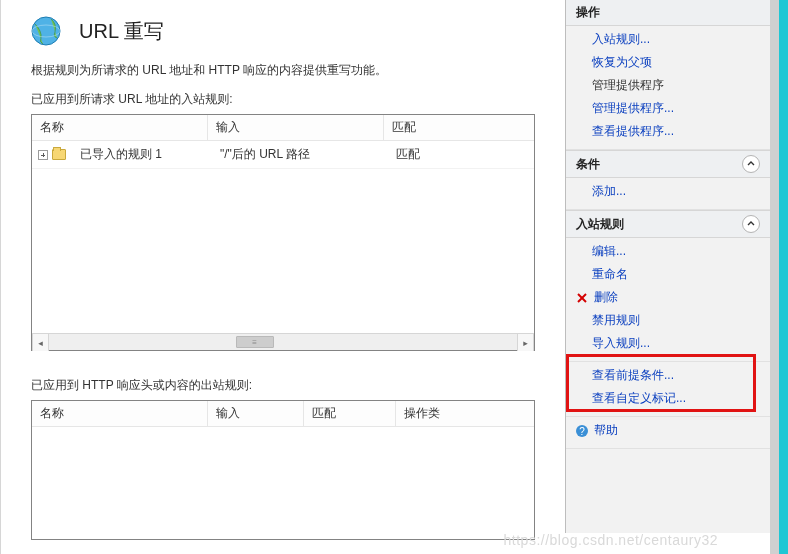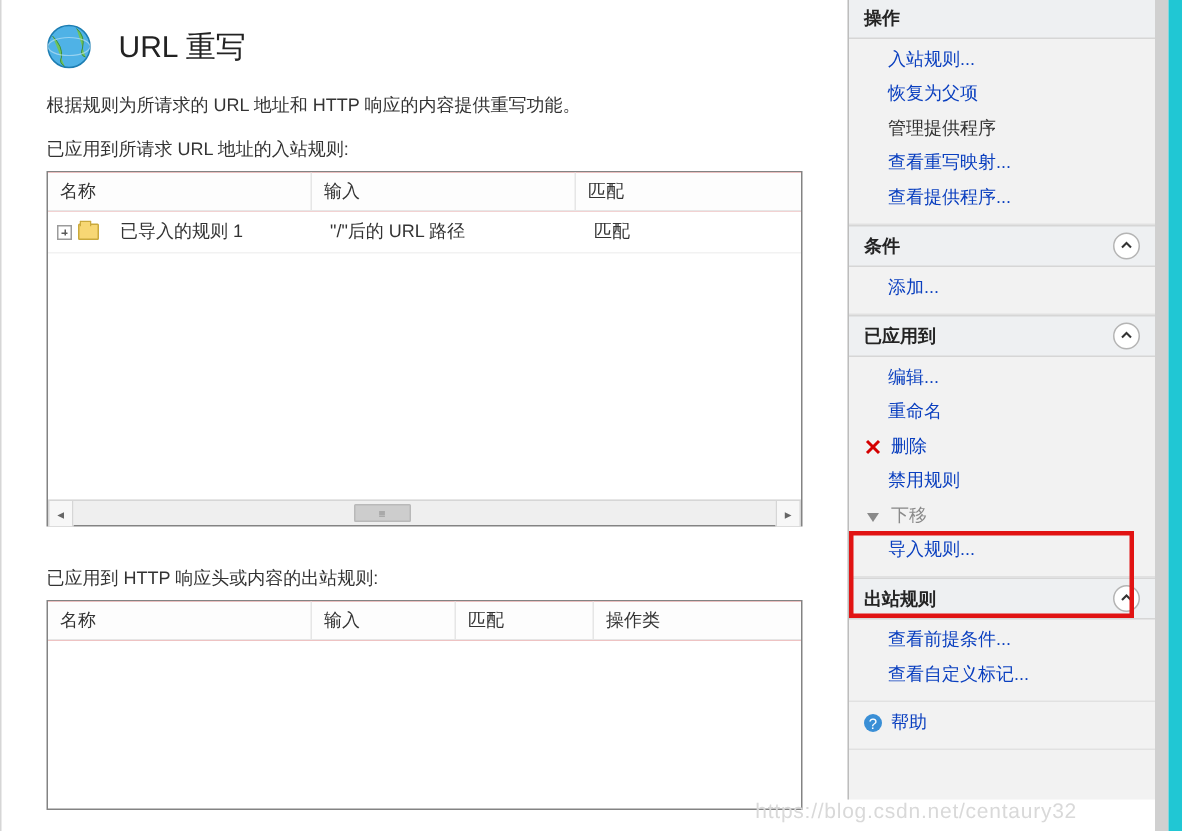--- a/index.html
+++ b/index.html
@@ -264,41 +264,41 @@
         <div class="aitem">
           <span>入站规则...</span>
         </div>
         <div class="aitem">
           <span>恢复为父项</span>
         </div>
         <div class="aitem" style="color: rgb(51, 51, 51);">
           <span>管理提供程序</span>
         </div>
         <div class="aitem">
-          <span>查看重写映射...</span>
+          <span>管理提供程序...</span>
         </div>
         <div class="aitem">
           <span>查看提供程序...</span>
         </div>
       </div>
       <div class="ahead" style="border-top: 1px solid rgb(214, 214, 214);">
         <span>条件</span>
         <span class="collapse-btn">
           <svg width="8" height="8">
             <path d="M1 5 L4 2 L7 5" fill="none" stroke="#333" stroke-width="1.4"></path>
           </svg>
         </span>
       </div>
       <div class="agroup">
         <div class="aitem">
           <span>添加...</span>
         </div>
       </div>
       <div class="ahead" style="border-top: 1px solid rgb(214, 214, 214);">
-        <span>已应用到</span>
+        <span>入站规则</span>
         <span class="collapse-btn">
           <svg width="8" height="8">
             <path d="M1 5 L4 2 L7 5" fill="none" stroke="#333" stroke-width="1.4"></path>
           </svg>
         </span>
       </div>
       <div class="agroup">
         <div class="aitem">
           <span>编辑...</span>
         </div>
@@ -310,39 +310,23 @@
             <svg width="12" height="12">
               <line x1="2" y1="2" x2="10" y2="10" stroke="#d40000" stroke-width="2"></line>
               <line x1="10" y1="2" x2="2" y2="10" stroke="#d40000" stroke-width="2"></line>
             </svg>
           </span>
           <span>删除</span>
         </div>
         <div class="aitem">
           <span>禁用规则</span>
         </div>
-        <div class="aitem disabled with-icon">
-          <span class="ico">
-            <svg width="12" height="12">
-              <path d="M6 10 L10 4 L2 4 Z" fill="#8a8a8a"></path>
-            </svg>
-          </span>
-          <span>下移</span>
-        </div>
         <div class="aitem">
           <span>导入规则...</span>
         </div>
-      </div>
-      <div class="ahead" style="border-top: 1px solid rgb(214, 214, 214);">
-        <span>出站规则</span>
-        <span class="collapse-btn">
-          <svg width="8" height="8">
-            <path d="M1 5 L4 2 L7 5" fill="none" stroke="#333" stroke-width="1.4"></path>
-          </svg>
-        </span>
       </div>
       <div class="agroup">
         <div class="aitem">
           <span>查看前提条件...</span>
         </div>
         <div class="aitem">
           <span>查看自定义标记...</span>
         </div>
       </div>
       <div class="agroup">

